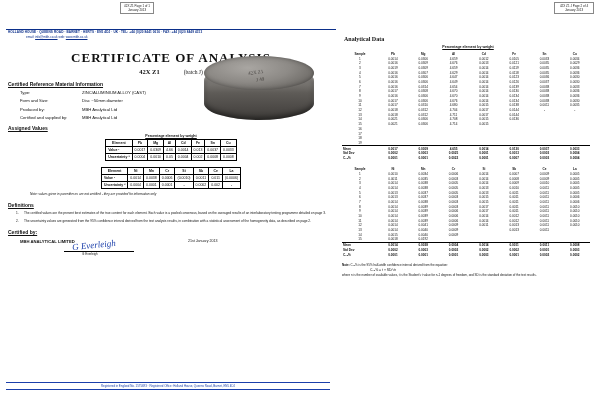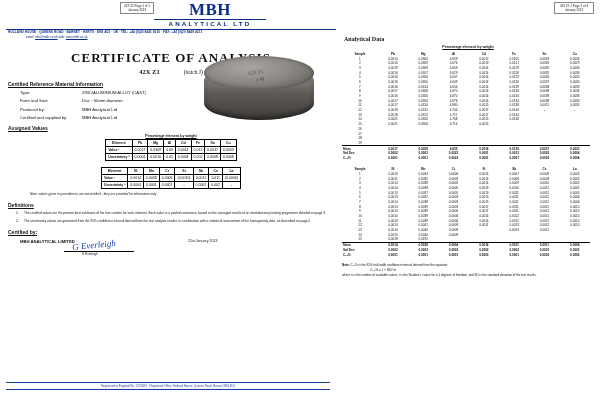--- a/index.html
+++ b/index.html
@@ -94,25 +94,20 @@
 
 <div class="page">
 
   <div class="hdr">
     <div class="corner l">42X Z1
 Page 1 of 1
 January 2013</div>
     <div class="corner r">42X Z1 J
 Page 2 of 4
 January 2013</div>
-    <div class="logo">
-      <div class="mbh">MBH</div>
-      <div class="rule"></div>
-      <div class="sub">ANALYTICAL LTD</div>
-    </div>
     <div class="hrule"></div>
     <div class="addr">HOLLAND HOUSE · QUEENS ROAD · BARNET · HERTS · EN5 4DJ · UK · TEL: +44 (0)20 8441 0616 · FAX: +44 (0)20 8449 4313</div>
     <div class="addr2">
       <span>email: </span><a href="#">info@mbh.co.uk</a><span>  web: </span><a href="#">www.mbh.co.uk</a>
     </div>
   </div>
 
   <div class="left">
     <h1 class="cert">CERTIFICATE  OF  ANALYSIS</h1>
     <div class="batchline">

